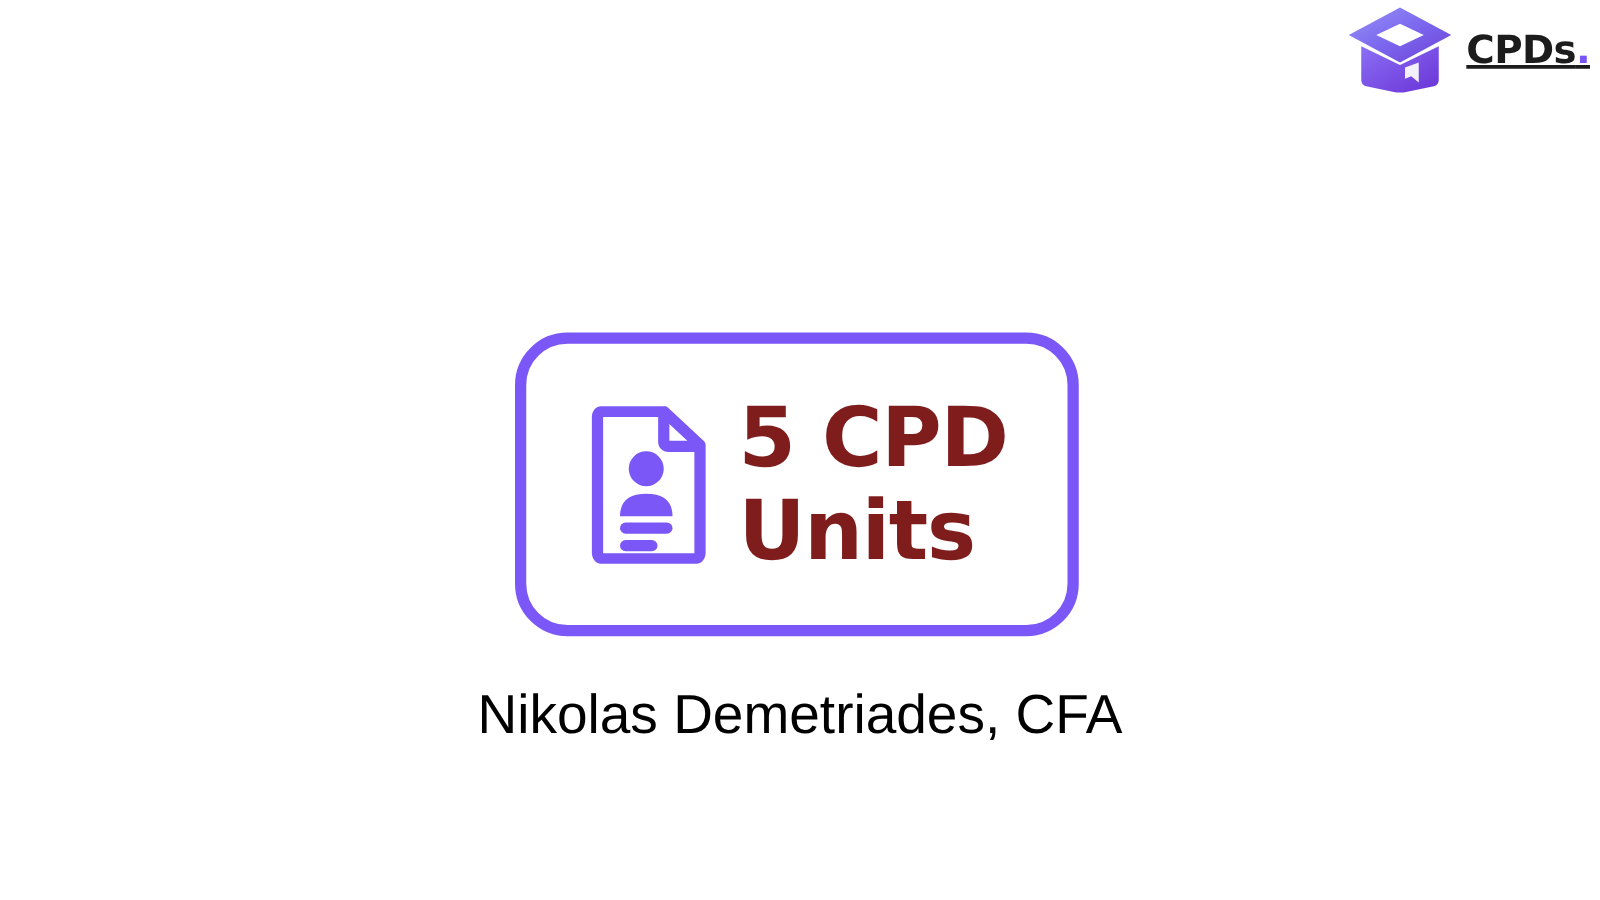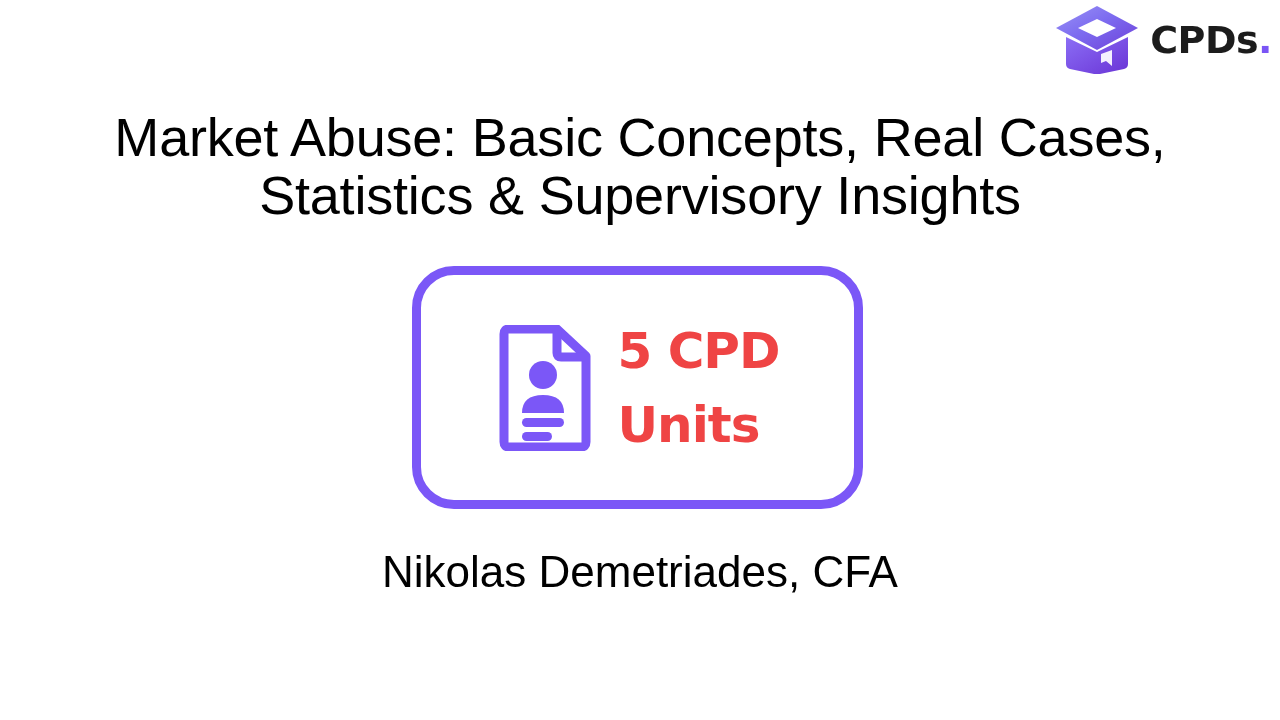--- a/index.html
+++ b/index.html
@@ -38,24 +38,25 @@
   }
   .brand-wordmark {
     display: flex;
     flex-direction: column;
     justify-content: center;
     line-height: 1.0;
   }
   .brand-line {
     font-family: "DejaVu Sans", sans-serif;
     font-weight: bold;
-    font-size: 38px;
+    font-size: 31px;
     letter-spacing: -0.5px;
     color: #1c1c1c;
     white-space: nowrap;
+    text-decoration: underline;
   }
   .brand-line.second {
     margin-top: 3px;
   }
   .brand-dot {
     color: #7a55f5;
   }
 
   
   .slide-title {
@@ -89,23 +90,23 @@
   }
   .cpd-doc-icon {
     width: 96px;
     height: 126px;
     display: block;
     flex: none;
   }
   .cpd-text {
     font-family: "DejaVu Sans", sans-serif;
     font-weight: bold;
-    font-size: 50px;
+    font-size: 66px;
     line-height: 74px;
-    color: #ef4444;
+    color: #7f1d1d;
     letter-spacing: -1px;
     white-space: nowrap;
   }
 
   
   .presenter-name {
     position: absolute;
     top: 546px;
     left: 0;
     width: 1280px;
@@ -160,21 +161,20 @@
 
         <path d="M43 2 L84 24 L43 46 L2 24 Z" fill="url(#capGrad)"></path>
         <path d="M43 15 L62 24 L43 33 L24 24 Z" fill="#ffffff"></path>
       </svg>
     </span>
     <span class="brand-wordmark">
       <span class="brand-line"><span>CPDs</span><span class="brand-dot">.</span></span>
     </span>
   </div>
 
-  <div class="slide-title">Market Abuse: Basic Concepts, Real Cases, Statistics &amp; Supervisory Insights</div>
 
   <div class="cpd-badge">
     <span class="cpd-doc-icon-wrap">
       <svg class="cpd-doc-icon" viewBox="0 0 96 126" xmlns="http://www.w3.org/2000/svg" aria-hidden="true">
 
         <path d="M9 9 Q9 4 14 4 L62 4 L91 31 L91 117 Q91 122 86 122 L14 122 Q9 122 9 117 Z" fill="none" stroke="#7b57f7" stroke-width="9" stroke-linejoin="round"></path>
         <path d="M62 5 L62 28 Q62 32 66 32 L90 32" fill="none" stroke="#7b57f7" stroke-width="9" stroke-linejoin="round"></path>
 
         <circle cx="48" cy="50" r="14" fill="#7b57f7"></circle>
 

